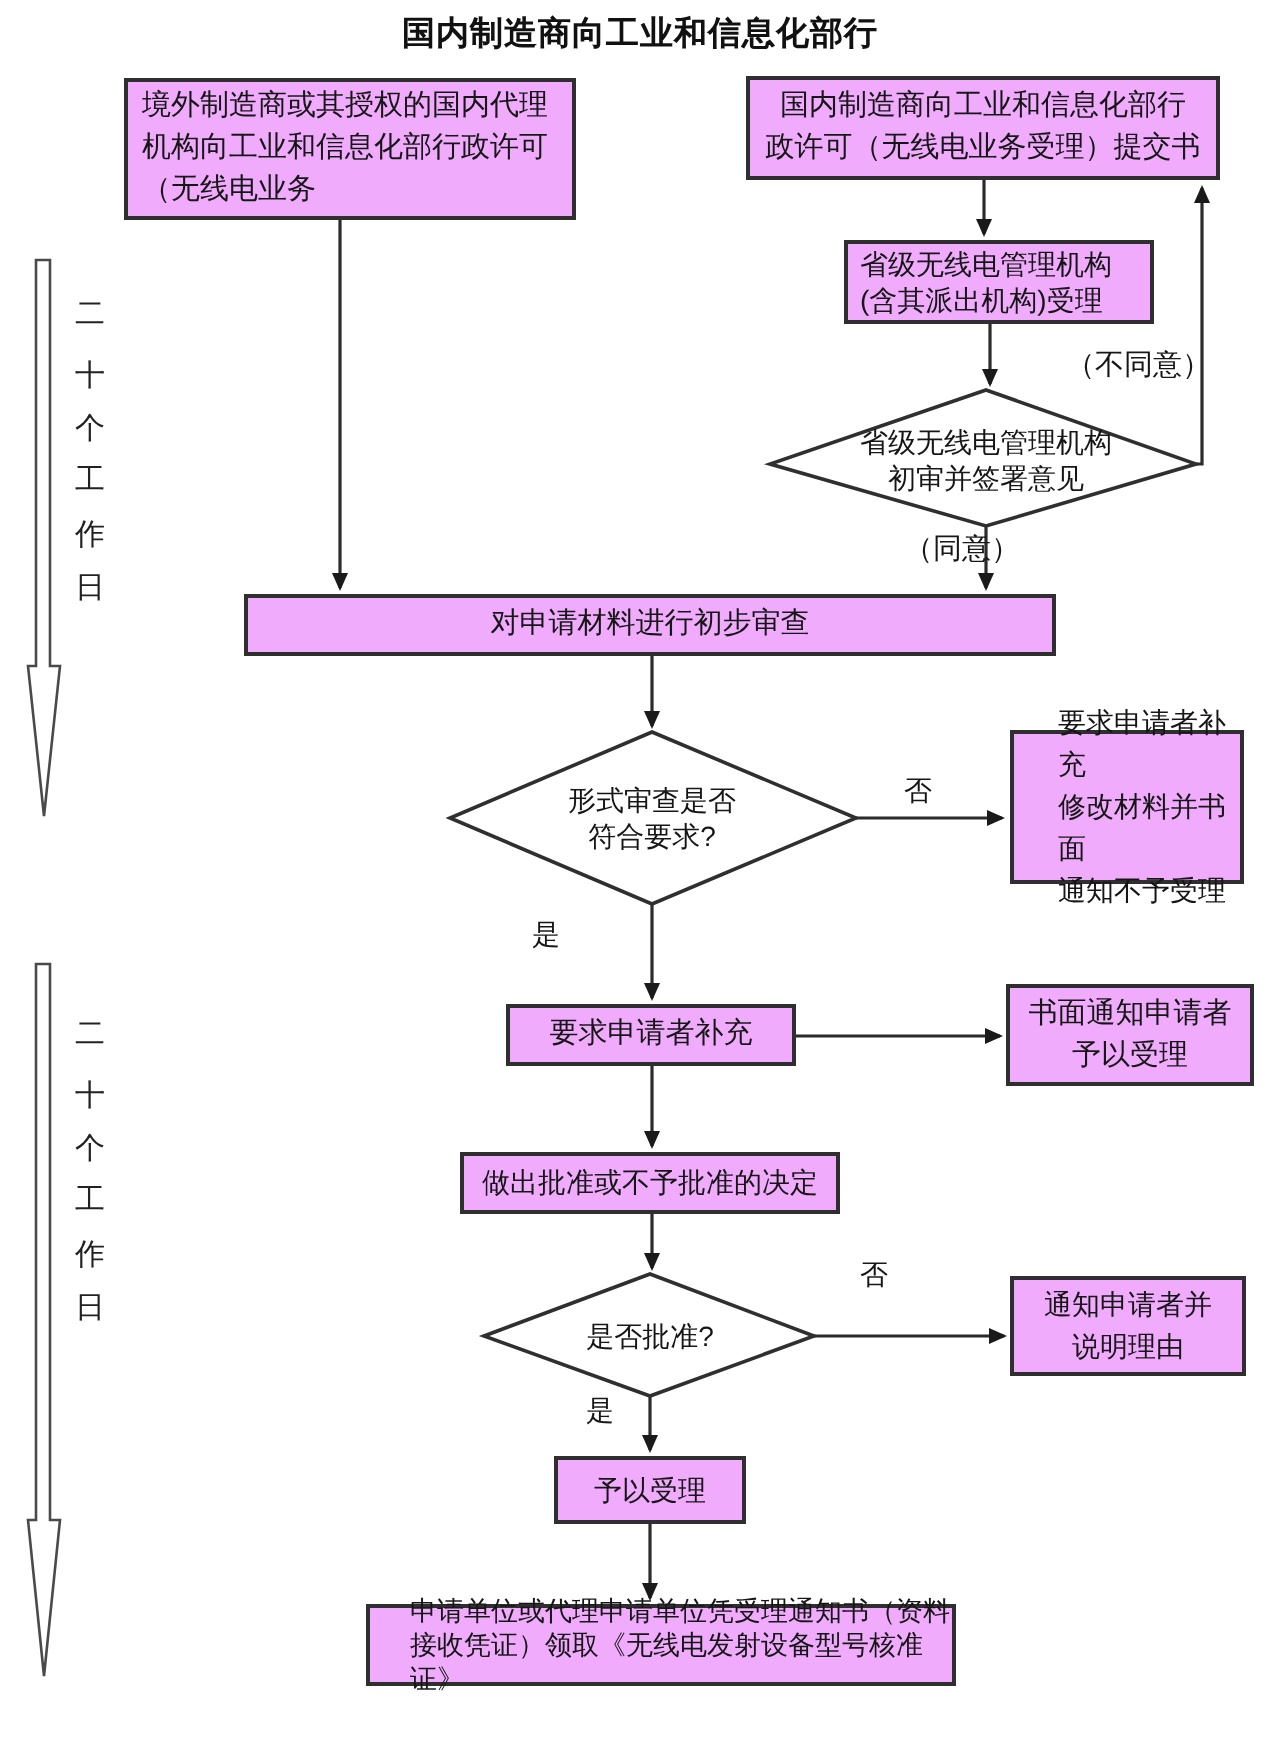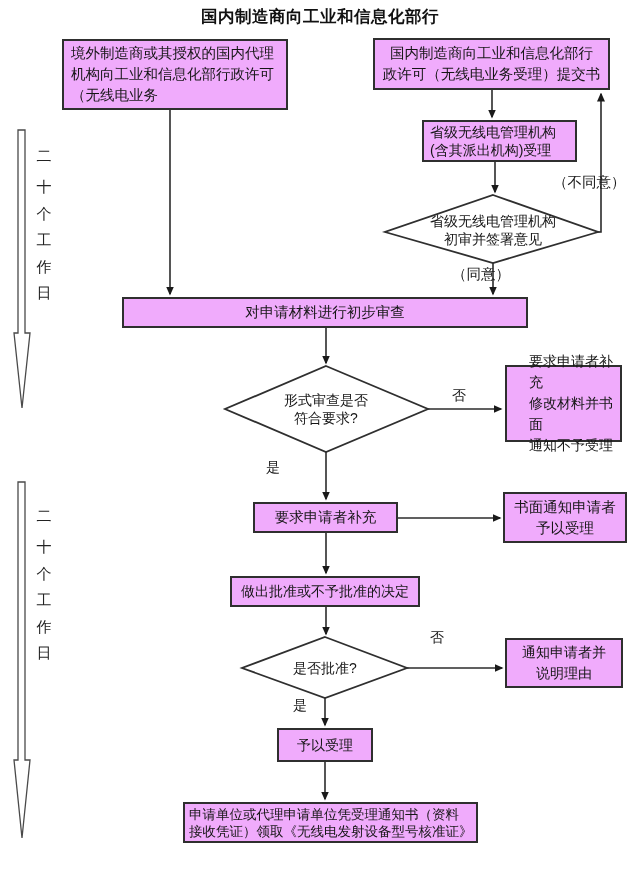--- a/index.html
+++ b/index.html
@@ -35,27 +35,27 @@
   
   #b-overseas{left:62px;top:39px;width:226px;height:71px;padding-left:7px;}
   #b-domestic{left:373px;top:38px;width:237px;height:52px;}
   #b-provincial{left:422px;top:120px;width:155px;height:42px;padding-left:6px;font-size:14px;line-height:18px;}
   #b-review{left:122px;top:297px;width:406px;height:31px;}
   #b-supplement{left:505px;top:365px;width:117px;height:77px;padding-left:22px;font-size:14px;}
   #b-accept{left:253px;top:502px;width:145px;height:31px;}
   #b-notify-accept{left:503px;top:492px;width:124px;height:51px;}
   #b-decision{left:230px;top:576px;width:190px;height:31px;font-size:14px;}
   #b-notify-approved{left:277px;top:728px;width:96px;height:34px;font-size:14px;}
-  #b-final{left:183px;top:802px;width:295px;height:41px;padding-left:4px;font-size:13.5px;line-height:17px;}
+  #b-final{left:183px;top:802px;width:295px;height:41px;padding-left:20px;font-size:13.5px;line-height:17px;}
   
   #t-d1{left:400px;top:210px;width:186px;height:40px;}
   #t-d2{left:246px;top:388px;width:160px;height:42px;}
   #t-d3{left:255px;top:658px;width:140px;height:20px;}
   
-  #l-disagree{left:533px;top:173px;margin-left:20px;}
+  #l-disagree{left:533px;top:173px;}
   #l-agree{left:452px;top:265px;}
   #l-no1{left:452px;top:387px;font-size:14px;}
   #l-yes1{left:266px;top:459px;font-size:14px;}
   #l-no2{left:430px;top:629px;font-size:14px;}
   #l-yes2{left:293px;top:697px;font-size:14px;}
   #days1{left:34px;top:140px;}
   #days2{left:34px;top:500px;}
 </style>
 </head>
 <body>

